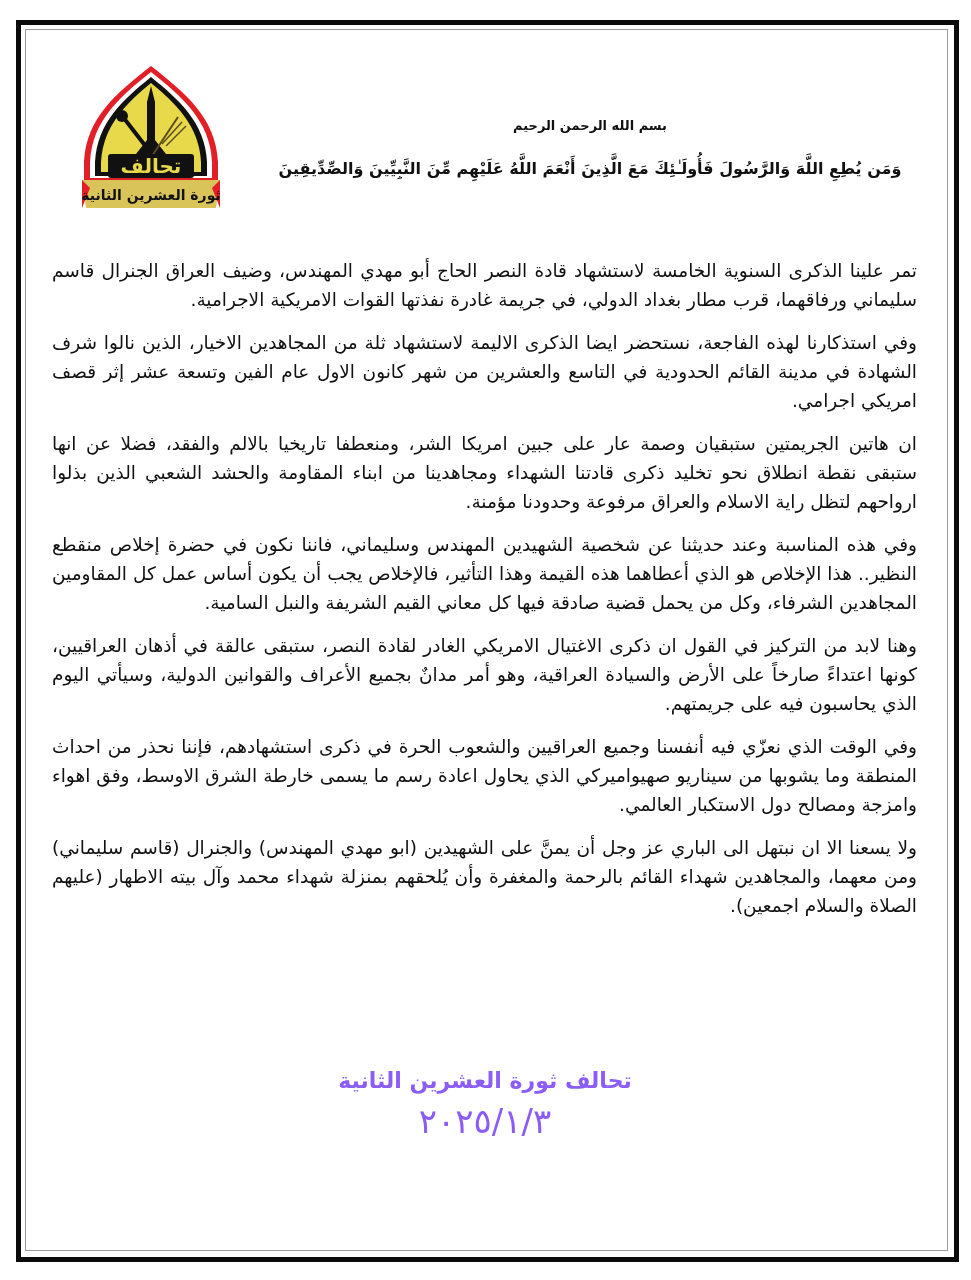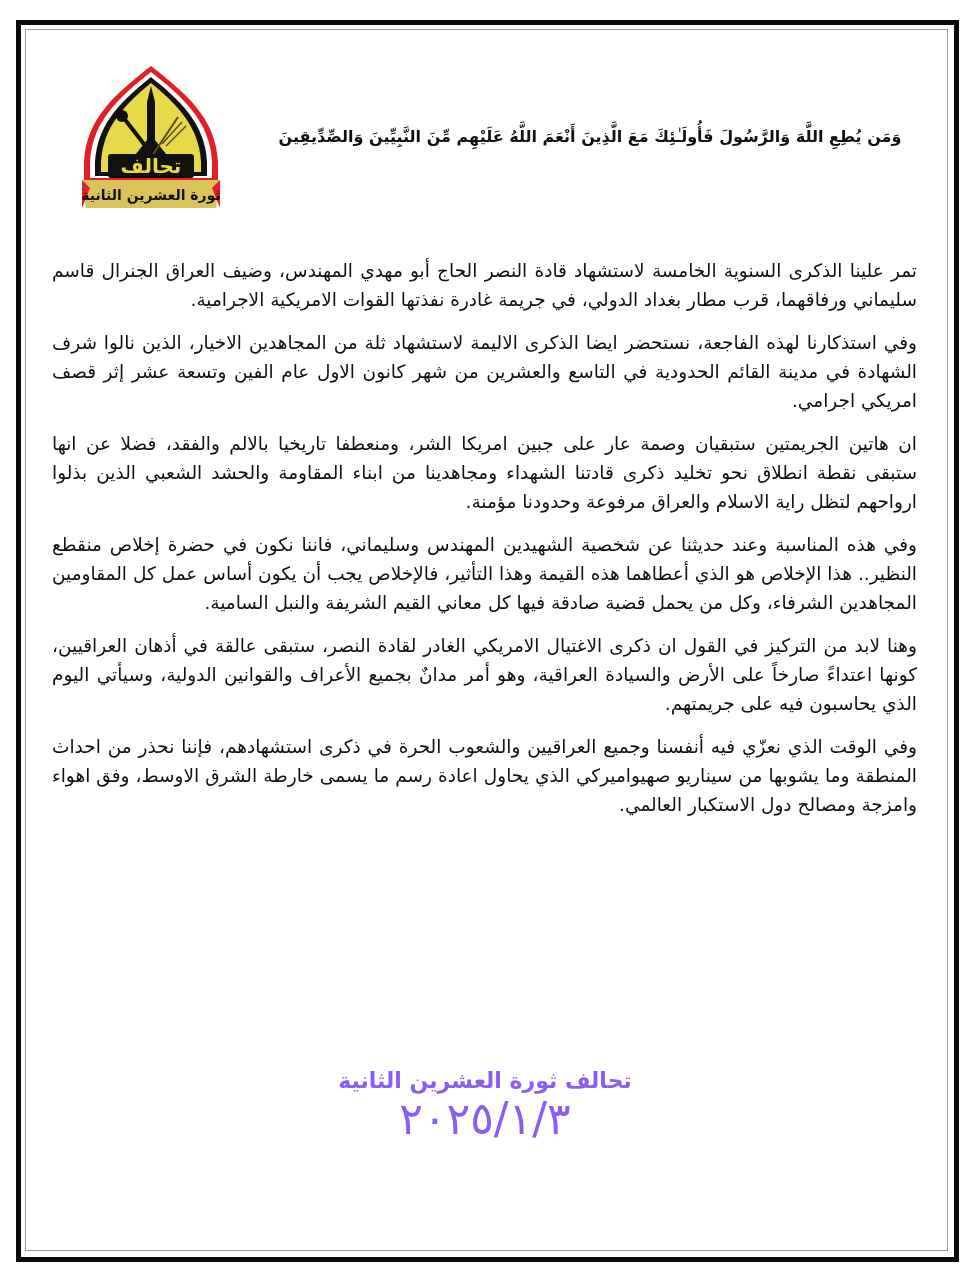--- a/index.html
+++ b/index.html
@@ -15,21 +15,21 @@
     .basmala { font-size: 13px; margin-bottom: 17px; }
     .verse { font-size: 16px; line-height: 37px; }
     .sadaq { font-size: 14px; margin-top: 3px; }
     .body-text { position: absolute; left: 52px; top: 256px; width: 865px; direction: rtl;
       text-align: justify; font-family: "DejaVu Sans", sans-serif; font-size: 18.5px;
       line-height: 29px; }
     .body-text p { margin: 0 0 14px 0; text-align: justify; text-align-last: right; }
     .signature { position: absolute; left: 250px; top: 1068px; width: 470px; direction: rtl;
       text-align: center; color: #8b5cf6; font-weight: bold; }
     .sig-name { font-size: 22px; }
-    .sig-date { font-size: 44px; letter-spacing: 8px; margin-top: 0; font-weight: normal; }
+    .sig-date { font-size: 34px; letter-spacing: 8px; margin-top: 8px; font-weight: normal; }
   </style>
 </head>
 <body>
 
 <div class="frame-outer"></div>
 <div class="frame-inner"></div>
 
 <div class="logo">
   <svg width="146" height="150" viewBox="0 0 146 150">
 
@@ -51,28 +51,30 @@
     <text x="73" y="111" text-anchor="middle" font-size="20" font-weight="bold" fill="#e8d94a" font-family="DejaVu Sans, sans-serif" direction="rtl">تحالف</text>
 
     <path d="M4 118 L 142 118 L 138 146 L 8 146 Z" fill="#d9c45a"></path>
     <path d="M4 118 L 12 126 L 4 146 Z" fill="#e21f26"></path>
     <path d="M142 118 L 134 126 L 142 146 Z" fill="#e21f26"></path>
     <text x="73" y="138" text-anchor="middle" font-size="14" font-weight="bold" fill="#111" font-family="DejaVu Sans, sans-serif" direction="rtl">ثورة العشرين الثانية</text>
   </svg>
 </div>
 
 <div class="header">
+  <div class="basmala">بسم الله الرحمن الرحيم</div>
   <div class="verse">وَمَن يُطِعِ اللَّهَ وَالرَّسُولَ فَأُولَـٰئِكَ مَعَ الَّذِينَ أَنْعَمَ اللَّهُ عَلَيْهِم مِّنَ النَّبِيِّينَ وَالصِّدِّيقِينَ</div>
 </div>
 
 <div class="body-text">
   <p>تمر علينا الذكرى السنوية الخامسة لاستشهاد قادة النصر الحاج أبو مهدي المهندس، وضيف العراق الجنرال قاسم سليماني ورفاقهما، قرب مطار بغداد الدولي، في جريمة غادرة نفذتها القوات الامريكية الاجرامية.</p>
   <p>وفي استذكارنا لهذه الفاجعة، نستحضر ايضا الذكرى الاليمة لاستشهاد ثلة من المجاهدين الاخيار، الذين نالوا شرف الشهادة في مدينة القائم الحدودية في التاسع والعشرين من شهر كانون الاول عام الفين وتسعة عشر إثر قصف امريكي اجرامي.</p>
   <p>ان هاتين الجريمتين ستبقيان وصمة عار على جبين امريكا الشر، ومنعطفا تاريخيا بالالم والفقد، فضلا عن انها ستبقى نقطة انطلاق نحو تخليد ذكرى قادتنا الشهداء ومجاهدينا من ابناء المقاومة والحشد الشعبي الذين بذلوا ارواحهم لتظل راية الاسلام والعراق مرفوعة وحدودنا مؤمنة.</p>
   <p>وفي هذه المناسبة وعند حديثنا عن شخصية الشهيدين المهندس وسليماني، فاننا نكون في حضرة إخلاص منقطع النظير.. هذا الإخلاص هو الذي أعطاهما هذه القيمة وهذا التأثير، فالإخلاص يجب أن يكون أساس عمل كل المقاومين المجاهدين الشرفاء، وكل من يحمل قضية صادقة فيها كل معاني القيم الشريفة والنبل السامية.</p>
   <p>وهنا لابد من التركيز في القول ان ذكرى الاغتيال الامريكي الغادر لقادة النصر، ستبقى عالقة في أذهان العراقيين، كونها اعتداءً صارخاً على الأرض والسيادة العراقية، وهو أمر مدانٌ بجميع الأعراف والقوانين الدولية، وسيأتي اليوم الذي يحاسبون فيه على جريمتهم.</p>
   <p>وفي الوقت الذي نعزّي فيه أنفسنا وجميع العراقيين والشعوب الحرة في ذكرى استشهادهم، فإننا نحذر من احداث المنطقة وما يشوبها من سيناريو صهيواميركي الذي يحاول اعادة رسم ما يسمى خارطة الشرق الاوسط، وفق اهواء وامزجة ومصالح دول الاستكبار العالمي.</p>
+  <p>ولا يسعنا الا ان نبتهل الى الباري عز وجل أن يمنَّ على الشهيدين (ابو مهدي المهندس) والجنرال (قاسم سليماني) ومن معهما، والمجاهدين شهداء القائم بالرحمة والمغفرة وأن يُلحقهم بمنزلة شهداء محمد وآل بيته الاطهار (عليهم الصلاة والسلام اجمعين).</p>
 </div>
 
 <div class="signature">
   <div class="sig-name">تحالف ثورة العشرين الثانية</div>
   <div class="sig-date">٢٠٢٥/١/٣</div>
 </div>
 
 </body></html>

